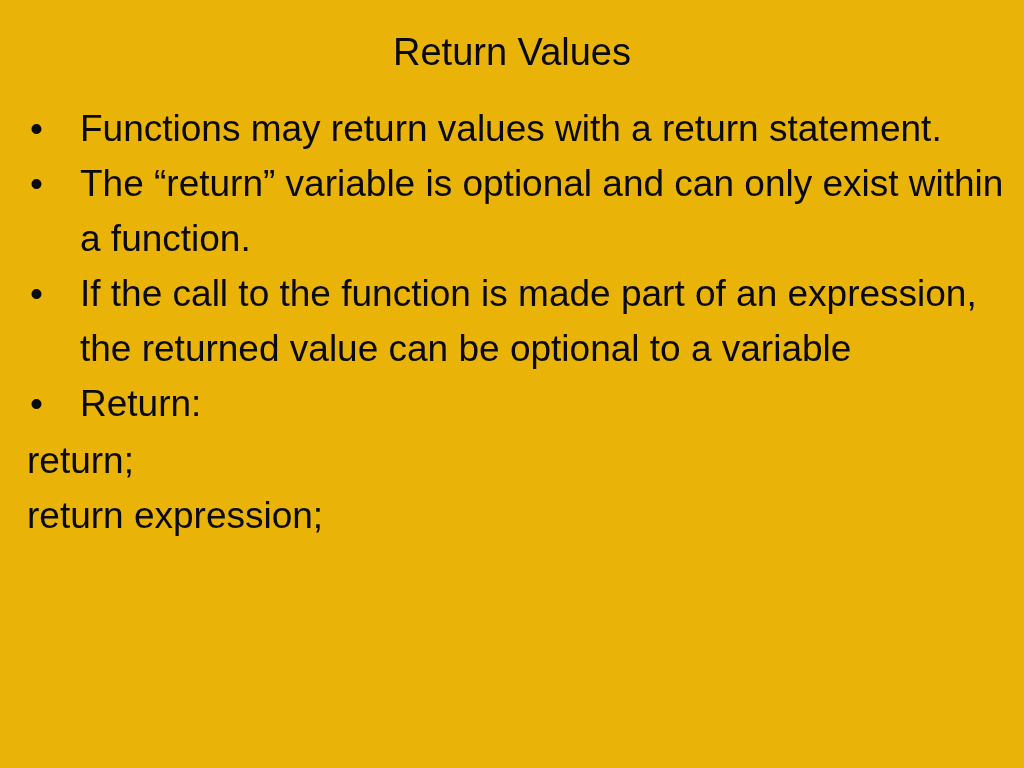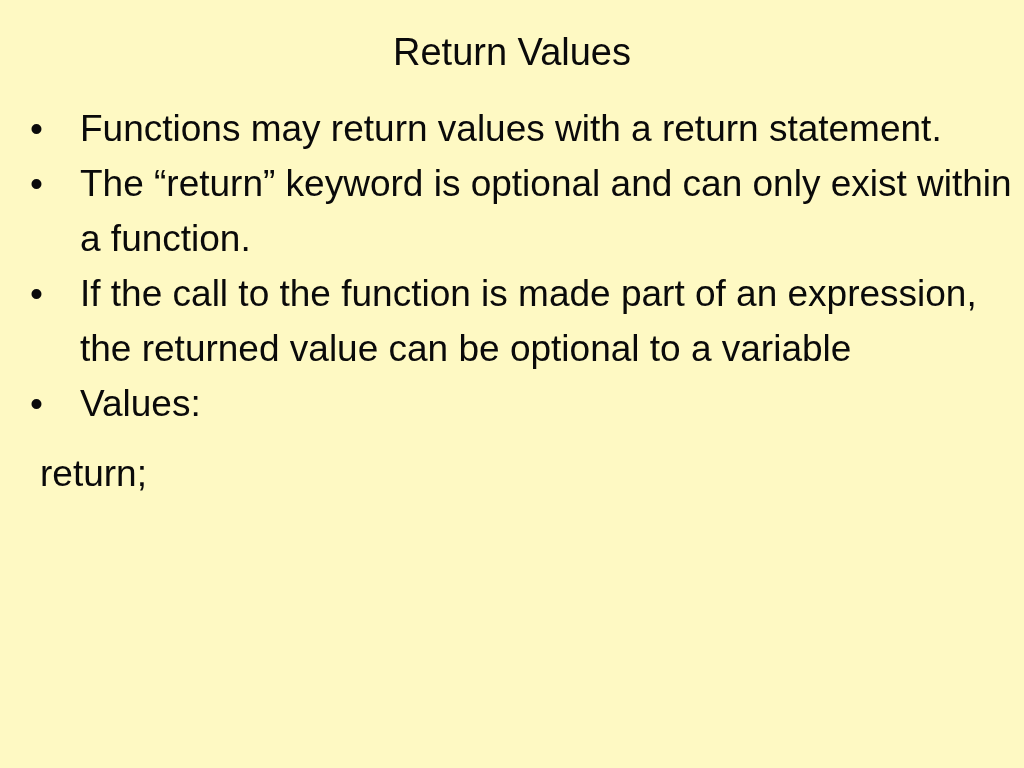--- a/index.html
+++ b/index.html
@@ -14,21 +14,21 @@
     font-family: "Liberation Sans", sans-serif;
     color: #0a0a0a;
     overflow: hidden;
     -webkit-font-smoothing: antialiased;
   }
 
   .slide {
     position: relative;
     width: 1024px;
     height: 768px;
-    background: #fef9c3;
+    background: #eab308;
     box-sizing: border-box;
   }
 
   .slide-title {
     position: absolute;
     top: 28px;
     left: 0;
     width: 1024px;
     text-align: center;
     font-size: 38px;
@@ -74,53 +74,54 @@
     margin-left: 15px;
   }
 
   .plain-line {
     display: block;
     padding-left: 27px;
     font-size: 37px;
     line-height: 55px;
     font-weight: 400;
     color: #0a0a0a;
-    margin: 13px;
+    margin: 0;
   }
 
   .gap-sm { height: 2px; }
 </style>
 </head>
 <body>
 
 <div class="slide">
 
   <div class="slide-title">Return Values</div>
 
   <div class="slide-body">
 
     <div class="bullet-item">
       <span class="bullet-marker">•</span>
       <span class="bullet-text">Functions may return values with a return statement.</span>
     </div>
 
     <div class="bullet-item">
       <span class="bullet-marker">•</span>
-      <span class="bullet-text">The “return” keyword is optional and can only exist within a function.</span>
+      <span class="bullet-text">The “return” variable is optional and can only exist within a function.</span>
     </div>
 
     <div class="bullet-item">
       <span class="bullet-marker">•</span>
       <span class="bullet-text">If the call to the function is made part of an expression, the returned value can be optional to a variable</span>
     </div>
 
     <div class="bullet-item">
       <span class="bullet-marker">•</span>
-      <span class="bullet-text">Values:</span>
+      <span class="bullet-text">Return:</span>
     </div>
 
     <div class="gap-sm"></div>
 
     <div class="plain-line">return;</div>
 
+    <div class="plain-line">return expression;</div>
 
   </div>
 </div>
 
 </body></html>

